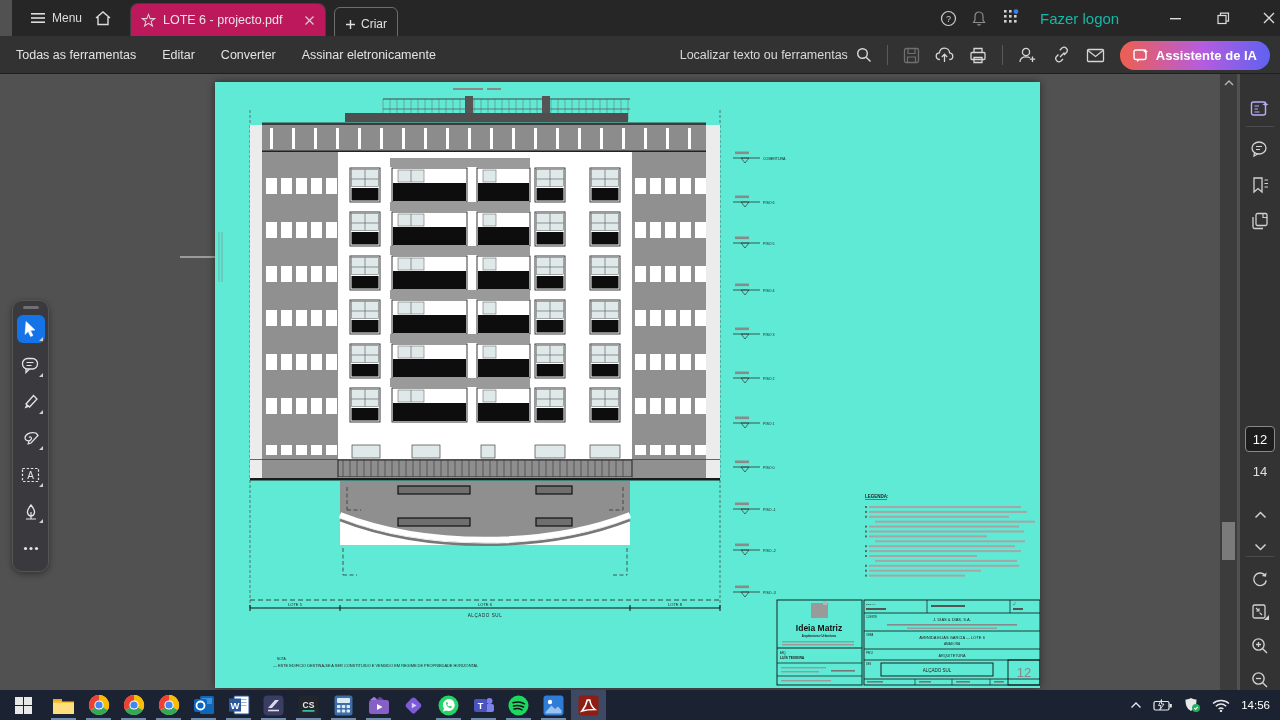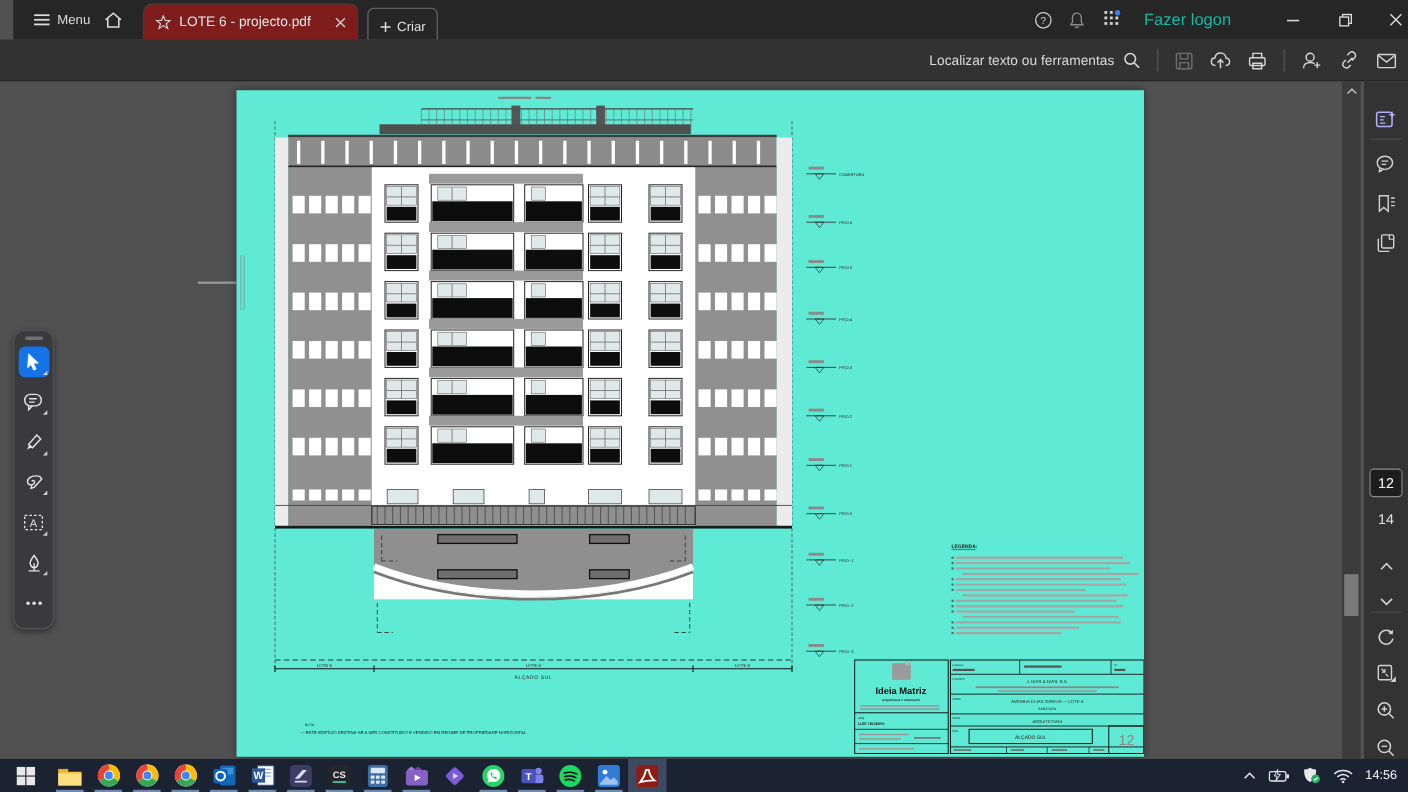--- a/index.html
+++ b/index.html
@@ -1,21 +1,21 @@
 <!DOCTYPE html>
 <html><head>
 <meta charset="utf-8">
 <style>
   * { margin:0; padding:0; box-sizing:border-box; }
   html,body { width:1280px; height:720px; overflow:hidden; background:#515151;
     font-family:"Liberation Sans", sans-serif; }
   
   #titlebar { position:absolute; left:12px; top:0; width:1280px; height:36px; background:#262626; }
   .tb-item { position:absolute; display:flex; align-items:center; color:#dcdcdc; font-size:12px; gap:6px; }
-  #doc-tab { position:absolute; left:118px; top:3px; width:196px; height:33px; background:#7f1d1d;
+  #doc-tab { position:absolute; left:118px; top:3px; width:196px; height:33px; background:#be185d;
     border:1px solid #3f3f3f; border-bottom:none; border-radius:8px 8px 0 0;
     display:flex; align-items:center; gap:7px; padding:0 10px; color:#e6e6e6; font-size:12.5px; }
   #create-btn { position:absolute; left:322px; top:7px; height:34px; padding:0 10px;
     border:1px solid #6d6d6d; border-radius:6px; display:flex; align-items:center; gap:5px;
     color:#e0e0e0; font-size:12px; cursor:pointer; }
   #login { position:absolute; left:1028px; top:0; height:36px; display:flex; align-items:center;
     color:#14b8a6; font-size:15px; }
   .winctl { position:absolute; top:0; width:40px; height:36px; display:flex; align-items:center; justify-content:center; }
   
   #toolbar { position:absolute; left:0; top:36px; width:1280px; height:38px; background:#323232;
@@ -147,20 +147,26 @@
     </svg>
   </div>
   <div class="winctl" style="left:1237px;">
     <svg width="12" height="12" viewBox="0 0 12 12">
       <path d="M1 1 L11 11 M11 1 L1 11" stroke="#dcdcdc" stroke-width="1.3"></path>
     </svg>
   </div>
 </div>
 
 <div id="toolbar">
+  <div id="toolbar-left">
+    <span>Todas as ferramentas</span>
+    <span>Editar</span>
+    <span>Converter</span>
+    <span>Assinar eletronicamente</span>
+  </div>
   <div id="toolbar-right">
     <div id="find-box">
       <span>Localizar texto ou ferramentas</span>
       <svg width="16" height="16" viewBox="0 0 16 16">
         <circle cx="6.5" cy="6.5" r="4.8" fill="none" stroke="#d9d9d9" stroke-width="1.4"></circle>
         <path d="M10.2 10.2 L14.5 14.5" stroke="#d9d9d9" stroke-width="1.4"></path>
       </svg>
     </div>
     <div class="vsep"></div>
     <svg width="17" height="17" viewBox="0 0 17 17">
@@ -181,20 +187,28 @@
       <path d="M2 16 C2 12.5 4.6 10.8 8 10.8 C9.5 10.8 10.9 11.1 12 11.8" fill="none" stroke="#d6d6d6" stroke-width="1.3"></path>
       <path d="M14.5 10.5 V16 M11.8 13.2 H17.2" stroke="#d6d6d6" stroke-width="1.3"></path>
     </svg>
     <svg width="19" height="18" viewBox="0 0 19 18">
       <path d="M8 11 L12.5 6.5 M6.5 8.5 L4.5 10.5 A3.2 3.2 0 0 0 9 15 L11 13 M12 9 L14.5 6.5 A3.2 3.2 0 0 0 10 2 L7.8 4.2" fill="none" stroke="#d6d6d6" stroke-width="1.3"></path>
     </svg>
     <svg width="19" height="15" viewBox="0 0 19 15">
       <rect x="1.5" y="1.5" width="16" height="12" rx="1" fill="none" stroke="#d6d6d6" stroke-width="1.3"></rect>
       <path d="M2 2.5 L9.5 8.5 L17 2.5" fill="none" stroke="#d6d6d6" stroke-width="1.3"></path>
     </svg>
+    <div id="ai-btn">
+      <svg width="16" height="15" viewBox="0 0 16 15">
+        <rect x="1" y="2" width="12" height="9.5" rx="2" fill="none" stroke="#fff" stroke-width="1.4"></rect>
+        <path d="M4 14 L4 11.5 L7 11.5 Z" fill="#fff"></path>
+        <path d="M12.5 1 L13.2 2.8 L15 3.5 L13.2 4.2 L12.5 6 L11.8 4.2 L10 3.5 L11.8 2.8 Z" fill="#fff"></path>
+      </svg>
+      <span>Assistente de IA</span>
+    </div>
   </div>
 </div>
 
 <div id="viewer">
   <div id="stray-line"></div>
   <div id="paper">
       <svg width="825" height="606" viewBox="0 0 825 606">
         <line x1="35" y1="28" x2="35" y2="526" stroke="#555" stroke-width="0.8" stroke-dasharray="3 2"></line>
         <line x1="505" y1="28" x2="505" y2="526" stroke="#555" stroke-width="0.8" stroke-dasharray="3 2"></line>
         <line x1="4" y1="150" x2="4" y2="200" stroke="#888" stroke-width="0.6"></line>

